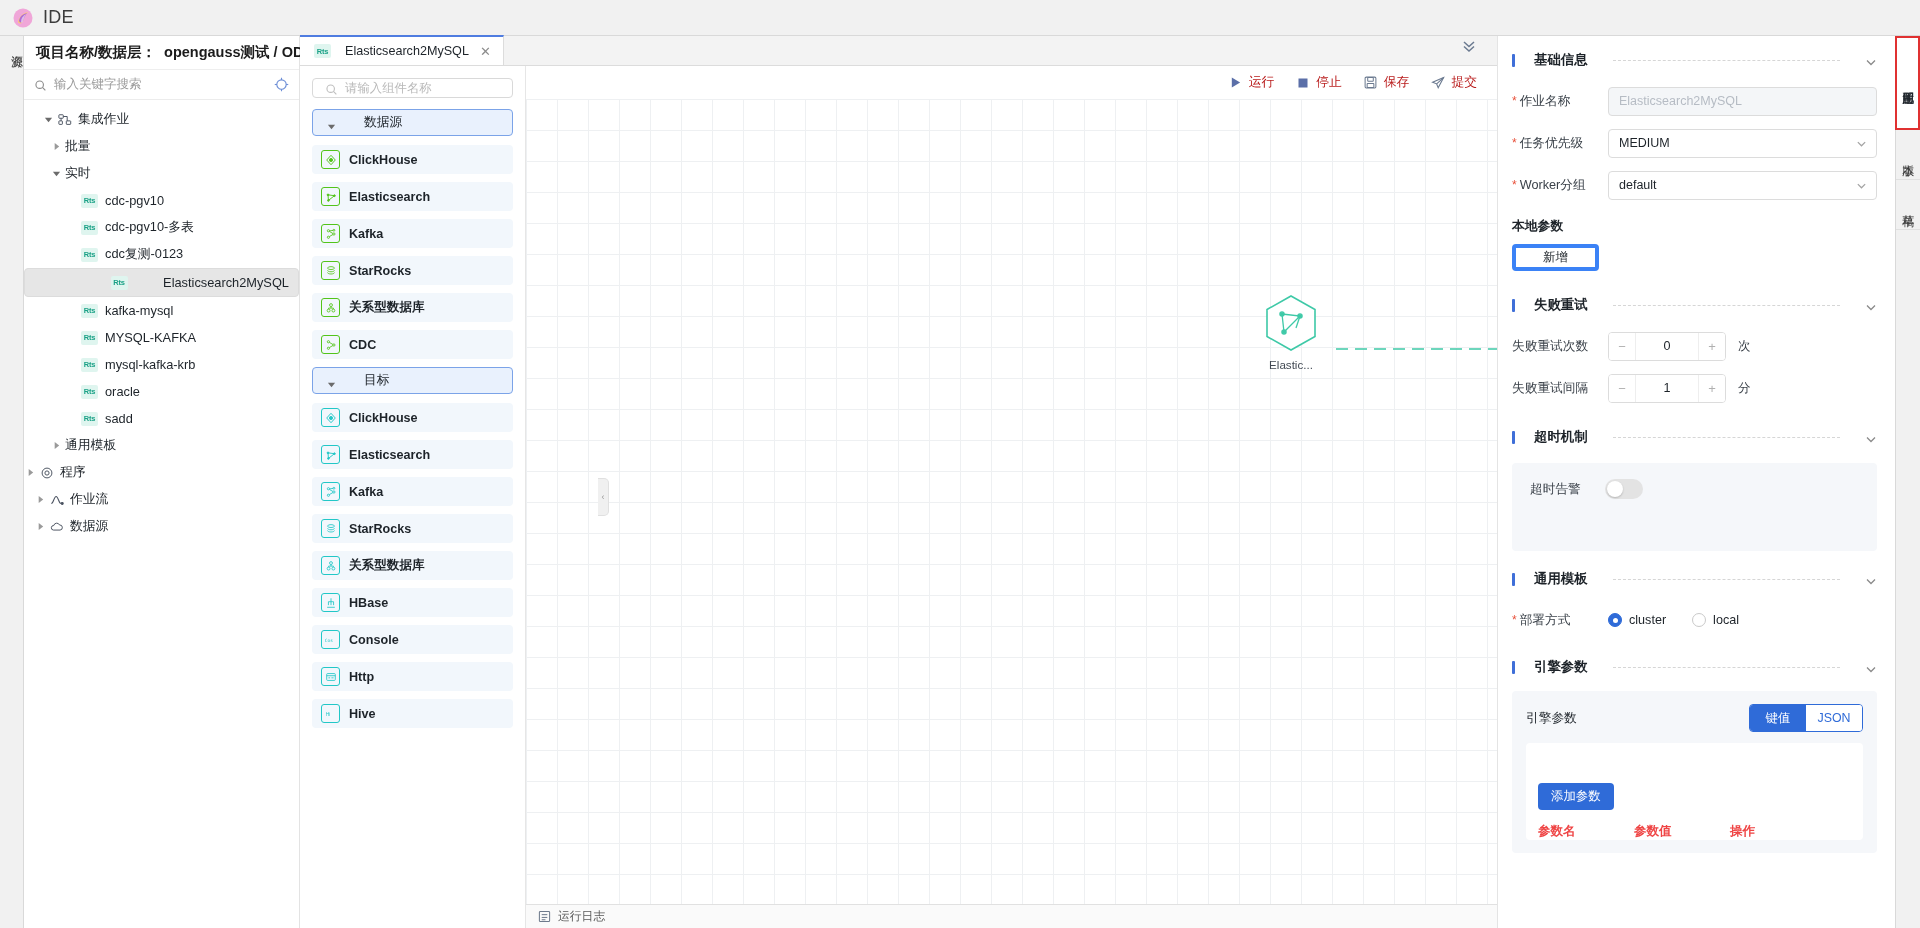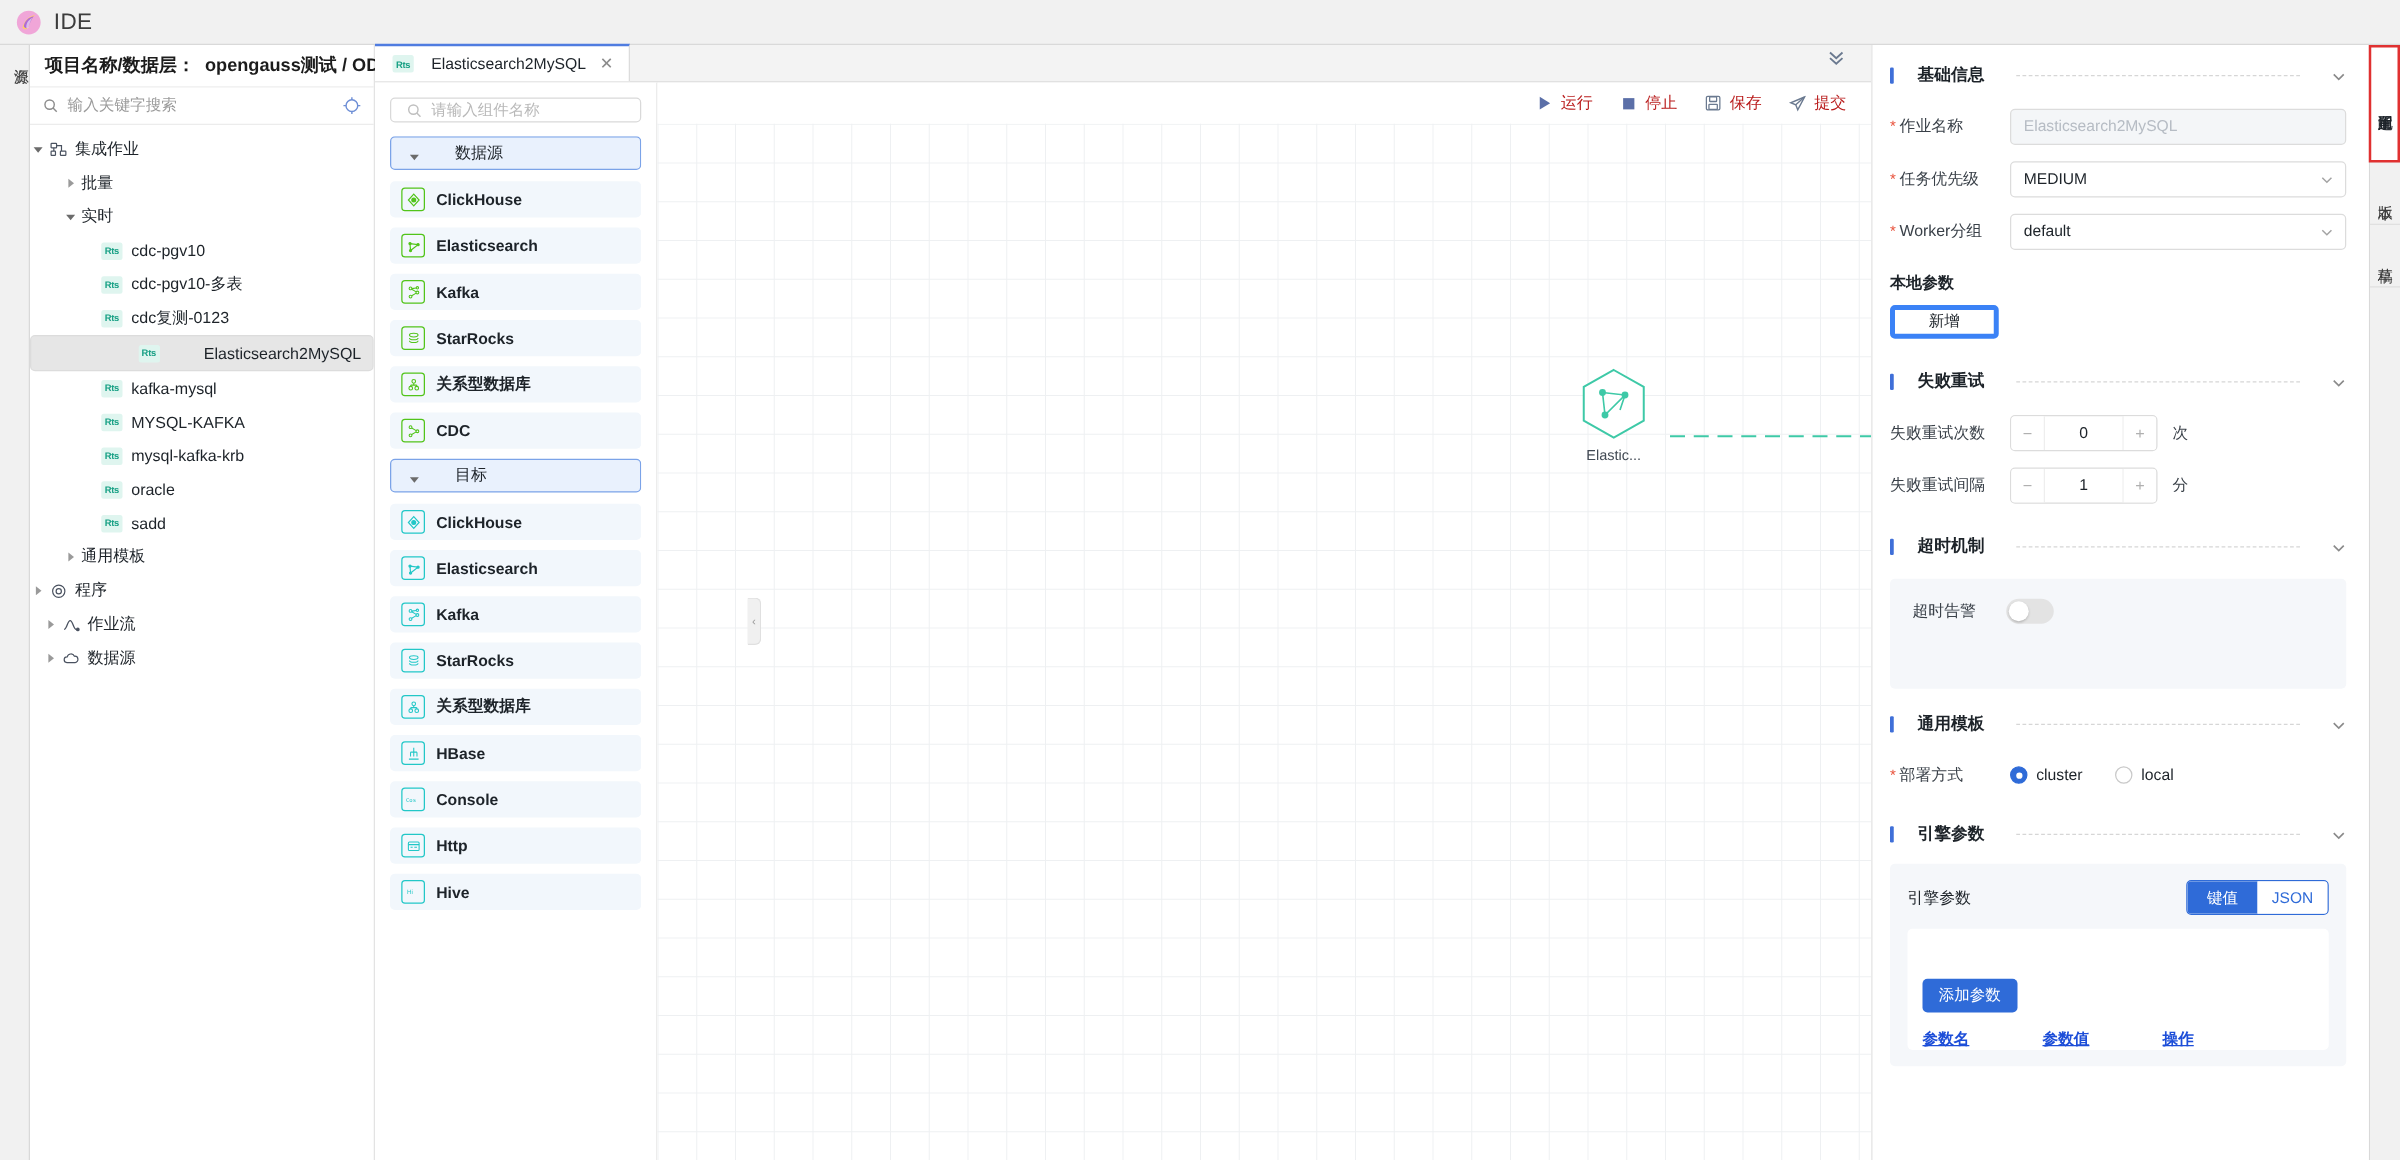--- a/index.html
+++ b/index.html
@@ -197,21 +197,21 @@
   .radio.on .dot::after { content: ''; width: 5px; height: 5px; border-radius: 50%; background: #fff; }
 
   .eng-box { background: #f5f7fa; border-radius: 4px; padding: 13px 14px; margin-top: 4px; }
   .eng-top { display: flex; align-items: center; justify-content: space-between; }
   .eng-label { font-size: 12.7px; color: #1d2329; }
   .segm { display: flex; border-radius: 4px; overflow: hidden; border: 1px solid #2f6bd8; }
   .segm .seg { width: 56px; height: 26px; display: flex; align-items: center; justify-content: center; font-size: 12.4px; background: #fff; color: #2f6bd8; }
   .segm .seg.on { background: #2f6bd8; color: #fff; }
   .inner-card { background: #fff; border-radius: 4px; margin-top: 11px; padding: 11px 12px 0 12px; }
   .btn-primary { display: inline-flex; align-items: center; justify-content: center; height: 27px; padding: 0 13px; background: #2f6bd8; color: #fff; font-size: 12.4px; border-radius: 4px; margin-top: 29px; }
-  .thead { display: flex; margin-top: 13px; font-size: 12.5px; color: #1d4ed8; font-weight: bold; text-decoration: underline; }
+  .thead { display: flex; margin-top: 13px; font-size: 12.5px; color: #ef4444; font-weight: bold; }
   .thead .c1 { width: 96px; } .thead .c2 { width: 96px; } .thead .c3 { width: 70px; }
 
   
   .rtabs { width: 25px; flex: 0 0 25px; background: #f1f1f1; border-left: 1px solid #d9d9d9; display: flex; flex-direction: column; }
   .rtab {
     writing-mode: vertical-rl; text-orientation: upright; font-size: 12px; color: #3a3a3a;
     display: flex; align-items: center; justify-content: center; padding: 9px 0; line-height: 1.05;
     border-bottom: 1px solid #e0e0e0; background: #f1f1f1;
   }
   .rtab.active { background: #ffffff; color: #1d2329; }
@@ -259,21 +259,21 @@
             <circle cx="8" cy="8" r="5"></circle>
               <line x1="8" y1="0.8" x2="8" y2="3.2"></line>
               <line x1="8" y1="12.8" x2="8" y2="15.2"></line>
             <line x1="0.8" y1="8" x2="3.2" y2="8"></line>
               <line x1="12.8" y1="8" x2="15.2" y2="8"></line>
           </svg>
         </span>
       </div>
 
       <div class="tree" id="tree">
-          <div class="tnode" style="padding-left: 0;">
+          <div class="tnode" style="padding-left: 18px;">
             <span class="caret">
               <svg width="9" height="9" viewBox="0 0 10 10">
                 <polygon points="1,3 9,3 5,8" fill="#6b6b6b"></polygon>
               </svg>
             </span>
             <span class="tico">
               <svg width="14" height="14" viewBox="0 0 16 16" fill="none" stroke="#4a5260" stroke-width="1.1">
                 <rect x="1" y="2" width="5" height="4" rx=".6"></rect>
                 <rect x="9.5" y="9" width="5" height="4" rx=".6"></rect>
                 <rect x="1" y="9" width="4" height="4" rx=".6"></rect>
@@ -647,20 +647,31 @@
                     <circle cx="20" cy="38" r="2.1" fill="#3ec9a7"></circle>
                     <line x1="36" y1="22" x2="32" y2="34"></line>
                   </g>
                 </svg>
               </div>
               <div class="nlabel">Elastic...</div>
             </div>
 
           </div>
 
+          <div class="logbar">
+            <span class="ic">
+              <svg width="13" height="13" viewBox="0 0 14 14" fill="none" stroke="currentColor" stroke-width="1.1">
+                <rect x="1.5" y="1.5" width="11" height="11" rx="1"></rect>
+                  <line x1="4" y1="5" x2="10" y2="5"></line>
+                  <line x1="4" y1="8" x2="10" y2="8"></line>
+                  <line x1="4" y1="10.5" x2="8" y2="10.5"></line>
+              </svg>
+            </span>
+            <span>运行日志</span>
+          </div>
         </div>
       </div>
     </div>
 
     <div class="config">
       <div class="cfg-inner">
 
         
         <div class="sec-head">
           <span class="sec-bar"></span>

